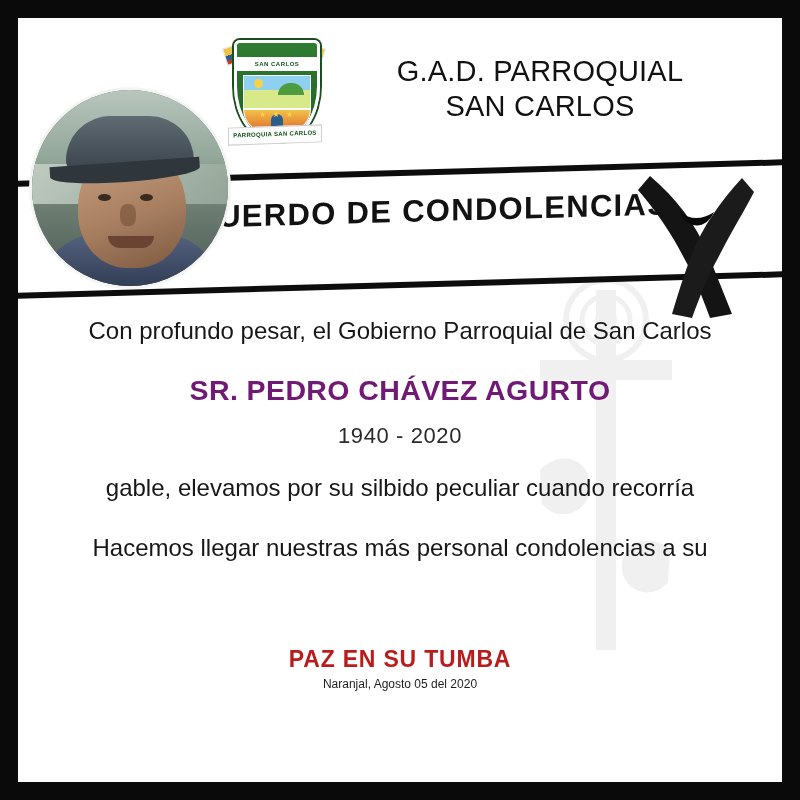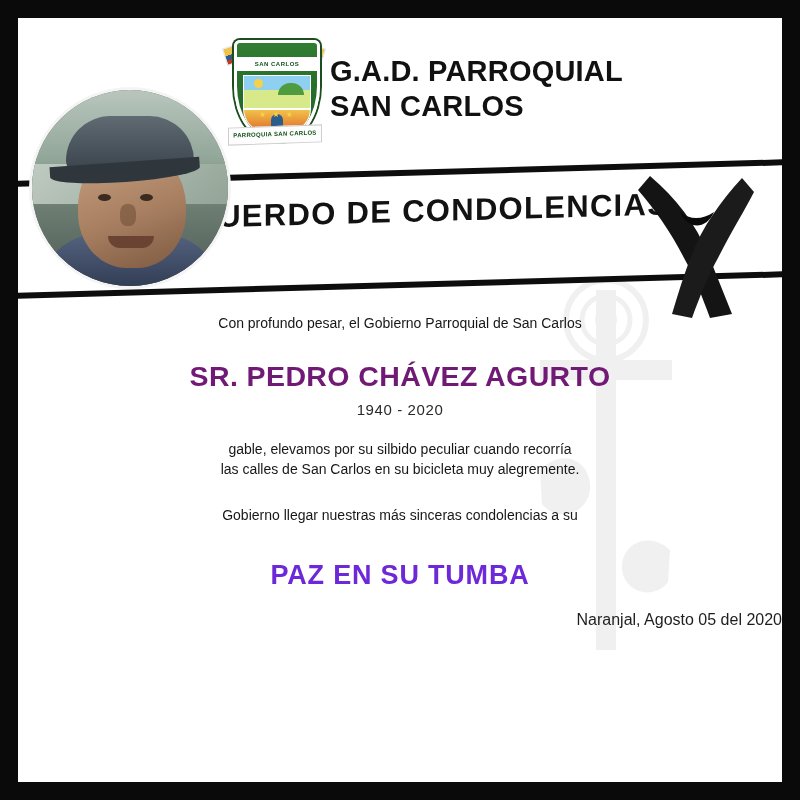--- a/index.html
+++ b/index.html
@@ -164,24 +164,25 @@
   .flag.right { right: -4px; transform: rotate(18deg); }
 
   .org-name {
     position: absolute;
     left: 312px;
     top: 36px;
     width: 420px;
   }
   .org-name div {
     font-size: 29px;
-    font-weight: bold;
+    font-weight: normal;
     color: #111111;
     letter-spacing: 0.2px;
     line-height: 1.22;
+    text-align: center;
   }
 
   
   .banner {
     position: absolute;
     left: 0;
     top: 152px;
     width: 100%;
     height: 118px;
     background: #0d0d0d;
@@ -307,52 +308,52 @@
   
   .body {
     position: absolute;
     left: 0;
     top: 296px;
     width: 100%;
     text-align: center;
     color: #141414;
   }
   .para {
-    font-size: 14px;
+    font-size: 24px;
     line-height: 1.42;
     margin: 0 54px 0 54px;
     color: #171717;
   }
   .gap-b { height: 22px; }
   .gap-c { height: 26px; }
   .gap-d { height: 34px; }
   .deceased {
     font-size: 28.5px;
     font-weight: bold;
     letter-spacing: 0.4px;
     color: #701a75;
     margin-top: 26px;
   }
   .years {
-    font-size: 15px;
+    font-size: 22px;
     color: #2a2a2a;
-    margin-top: 8px;
+    margin-top: 16px;
     letter-spacing: 0.6px;
   }
   .closing {
-    font-size: 27px;
+    font-size: 23px;
     font-weight: bold;
     letter-spacing: 0.8px;
-    color: #6d28d9;
+    color: #b91c1c;
+    margin-top: 47px;
   }
   .place-date {
-    font-size: 16px;
+    font-size: 12px;
     color: #1e1e1e;
-    margin-top: 20px;
-    text-align: right;
+    margin-top: 4px;
   }
 
   
   .watermark {
     position: absolute;
     right: 92px;
     top: 232px;
     width: 170px;
     height: 420px;
     opacity: 0.06;
@@ -436,24 +437,23 @@
     </div>
 
     <div class="body">
       <div class="para">Con profundo pesar, el Gobierno Parroquial de San Carlos</div>
 
       <div class="deceased">SR. PEDRO CHÁVEZ AGURTO</div>
       <div class="years">1940 - 2020</div>
 
       <div class="gap-b"></div>
       <div class="para">gable, elevamos por su silbido peculiar cuando recorría</div>
-      <div class="para">las calles de San Carlos en su bicicleta muy alegremente.</div>
 
       <div class="gap-c"></div>
-      <div class="para">Gobierno llegar nuestras más sinceras condolencias a su</div>
+      <div class="para">Hacemos llegar nuestras más personal condolencias a su</div>
 
       <div class="gap-d"></div>
       <div class="closing">PAZ EN SU TUMBA</div>
       <div class="place-date">Naranjal, Agosto 05 del 2020</div>
     </div>
 
   </div>
 </div>
 
 </body></html>

